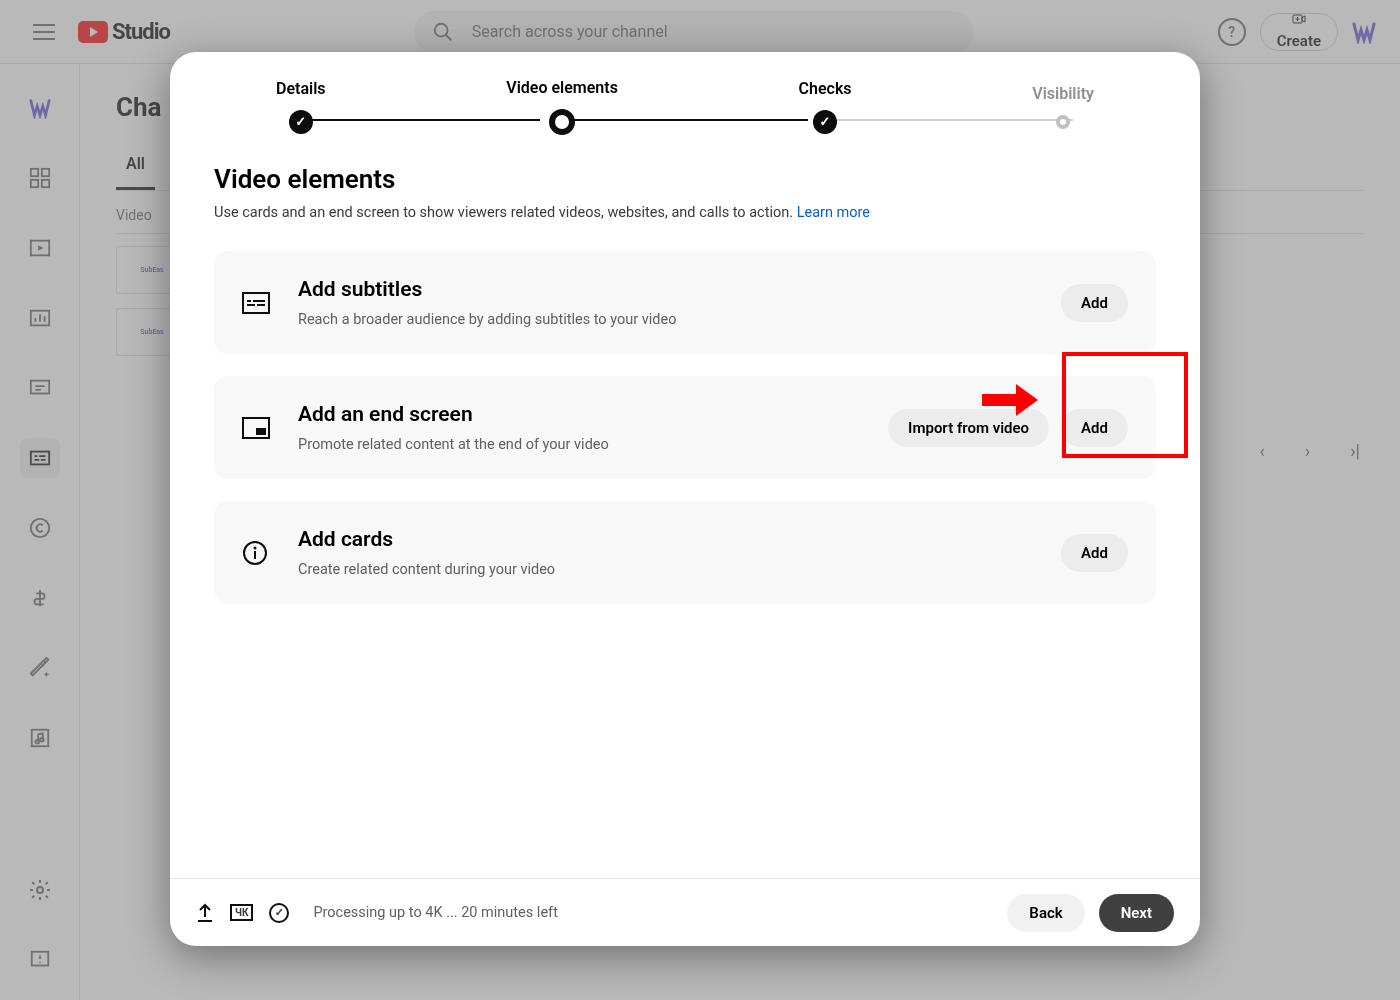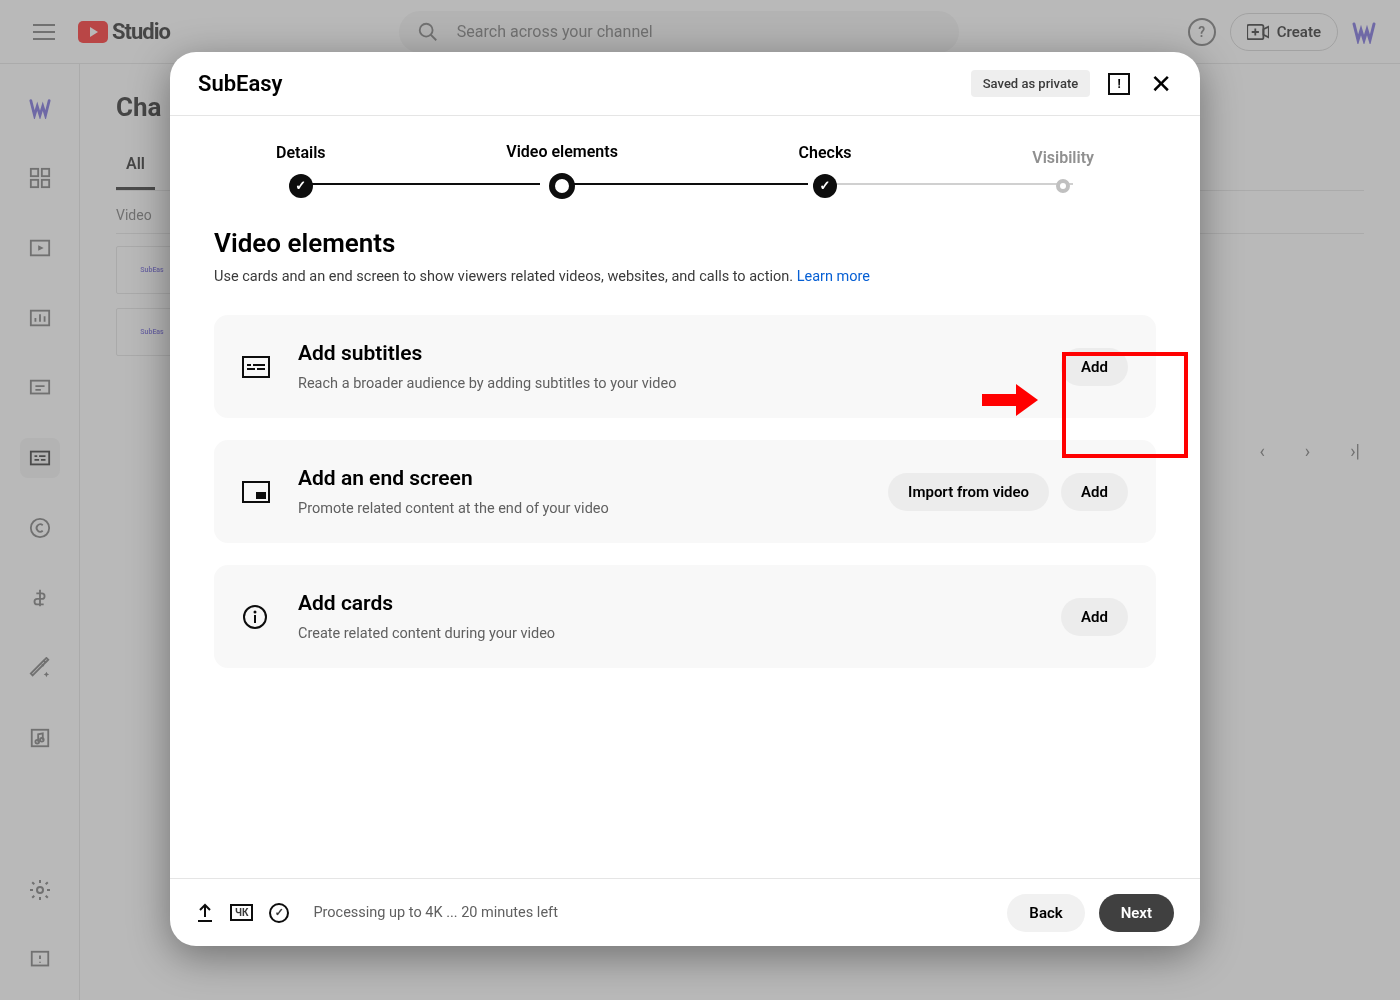--- a/index.html
+++ b/index.html
@@ -10,21 +10,21 @@
   .menu-btn { width: 40px; height: 40px; display:flex; align-items:center; justify-content:center; cursor:pointer; border-radius:50%; }
   .logo-area { display:flex; align-items:center; margin-left: 14px; }
   .yt-logo { width: 30px; height: 22px; background:#f00; border-radius:5px; display:flex; align-items:center; justify-content:center; margin-right:4px;}
   .yt-play { width:0;height:0;border-left:8px solid #fff;border-top:5px solid transparent;border-bottom:5px solid transparent;margin-left:2px;}
   .studio-text { font-size:22px; font-weight:700; letter-spacing:-1px;}
   .search-wrap { flex:1; display:flex; justify-content:center;}
   .search-box { width: 560px; height: 42px; background:#f1f1f1; border-radius:22px; display:flex; align-items:center; padding:0 18px; color:#606060;}
   .search-box .s-icon { margin-right:18px; }
   .topbar-right { display:flex; align-items:center; gap:14px;}
   .help-circle { width:28px;height:28px;border:2px solid #606060;border-radius:50%;display:flex;align-items:center;justify-content:center;font-weight:600;color:#606060;font-size:14px;}
-  .create-btn { height:38px;border:1px solid #ccc;border-radius:20px;display:flex;align-items:center;padding:0 16px;gap:8px;font-weight:600;font-size:15px;cursor:pointer;}
+  .create-btn { height:38px;border:1px solid #ccc;border-radius:20px;display:flex;align-items:center;padding:0 16px;gap:8px;font-weight:600;font-size:15px;cursor:pointer;flex-direction:column;}
   .w-logo { color:#5c4fd4; font-weight:900;}
   
   
   .sidebar { position:absolute; left:0; top:64px; bottom:0; width:80px; border-right:1px solid #e0e0e0; display:flex; flex-direction:column; align-items:center; padding-top:24px; gap:30px;}
   .sidebar .nav-icon { width:40px;height:40px;display:flex;align-items:center;justify-content:center;color:#606060;cursor:pointer;border-radius:8px;}
   .sidebar .nav-icon.active { background:#f1f1f1; color:#0d0d0d;}
   .sidebar-bottom { margin-top:auto; margin-bottom:20px; display:flex; flex-direction:column; gap:30px; align-items:center;}
 
   
   .main-bg { position:absolute; left:80px; top:64px; right:0; bottom:0; padding:28px 36px;}
@@ -223,26 +223,20 @@
   <div class="pager">
     <span>‹</span>
     <span>›</span>
     <span>›|</span>
   </div>
 </div>
 
 <div class="overlay"></div>
 
 <div class="modal">
-  <div class="modal-header">
-    <div class="modal-title">SubEasy</div>
-    <div class="saved-chip">Saved as private</div>
-    <div class="feedback-icon">!</div>
-    <div class="close-x">✕</div>
-  </div>
 
   <div class="stepper">
     <div class="step-line line1"></div>
     <div class="step-line line2"></div>
     <div class="step-line line3"></div>
     <div class="step">
       <span class="step-label">Details</span>
       <div class="step-dot check"></div>
     </div>
     <div class="step">

